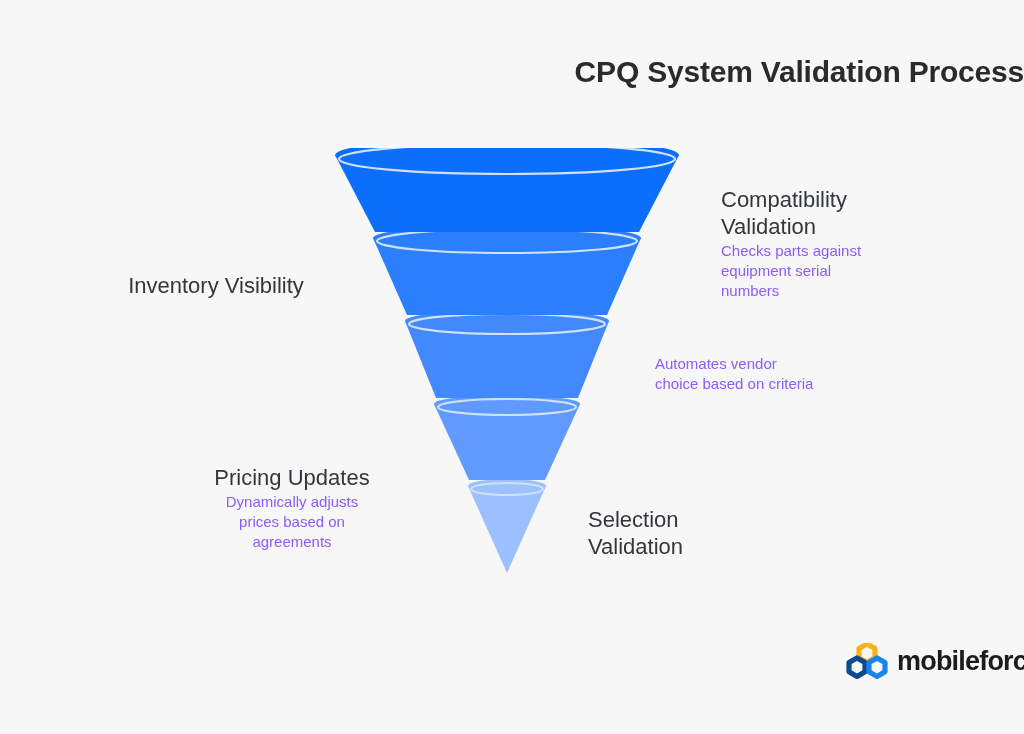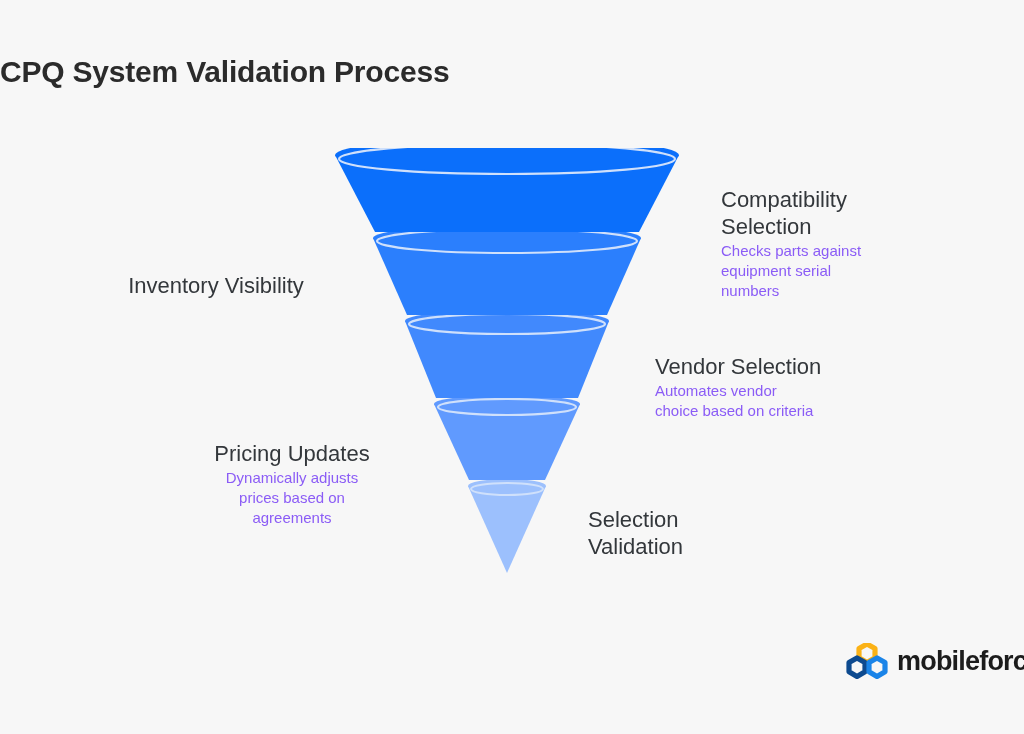--- a/index.html
+++ b/index.html
@@ -14,21 +14,21 @@
     position: relative;
     overflow: hidden;
     -webkit-font-smoothing: antialiased;
   }
 
   #page-title {
     position: absolute;
     top: 55px;
     left: 0;
     width: 1024px;
-    text-align: left;
+    text-align: right;
     font-size: 30px;
     font-weight: bold;
     color: #2b2b2b;
     letter-spacing: -0.2px;
   }
 
   #funnel-graphic {
     position: absolute;
     left: 0;
     top: 0;
@@ -53,21 +53,21 @@
     line-height: 1.34;
     white-space: pre-line;
   }
   .align-right { text-align: center; }
   .align-left  { text-align: left; }
 
   
   #callout-compatibility { left: 721px; top: 187px; width: 210px; }
   #callout-inventory     { left: 100px; top: 273px; width: 232px; }
   #callout-vendor        { left: 655px; top: 354px; width: 225px; }
-  #callout-pricing       { left: 185px; top: 441px; width: 214px; }
+  #callout-pricing       { left: 185px; top: 465px; width: 214px; }
   #callout-compliance    { left: 588px; top: 507px; width: 215px; }
 
   #brand-logo {
     position: absolute;
     left: 845px;
     top: 643px;
     display: flex;
     align-items: center;
     gap: 8px;
   }
@@ -138,32 +138,31 @@
     <g clip-path="url(#clip-band5)">
       <path d="M 468,486 L 546,486 L 507,573 Z" fill="#9cc0fd"></path>
       <ellipse cx="507" cy="486" rx="39" ry="7" fill="#9cc0fd"></ellipse>
       <ellipse cx="507" cy="489" rx="36" ry="6" fill="none" stroke="#cfe0fb" stroke-width="2"></ellipse>
     </g>
   </g>
 </svg>
 
 <div class="callout align-left" id="callout-compatibility">
   <div class="callout-title">Compatibility
-Selection</div>
+Validation</div>
   <div class="callout-desc">Checks parts against
 equipment serial
 numbers</div>
 </div>
 
 <div class="callout align-right" id="callout-inventory">
   <div class="callout-title">Inventory Visibility</div>
 </div>
 
 <div class="callout align-left" id="callout-vendor">
-  <div class="callout-title">Vendor Selection</div>
   <div class="callout-desc">Automates vendor
 choice based on criteria</div>
 </div>
 
 <div class="callout align-right" id="callout-pricing">
   <div class="callout-title">Pricing Updates</div>
   <div class="callout-desc">Dynamically adjusts
 prices based on
 agreements</div>
 </div>

